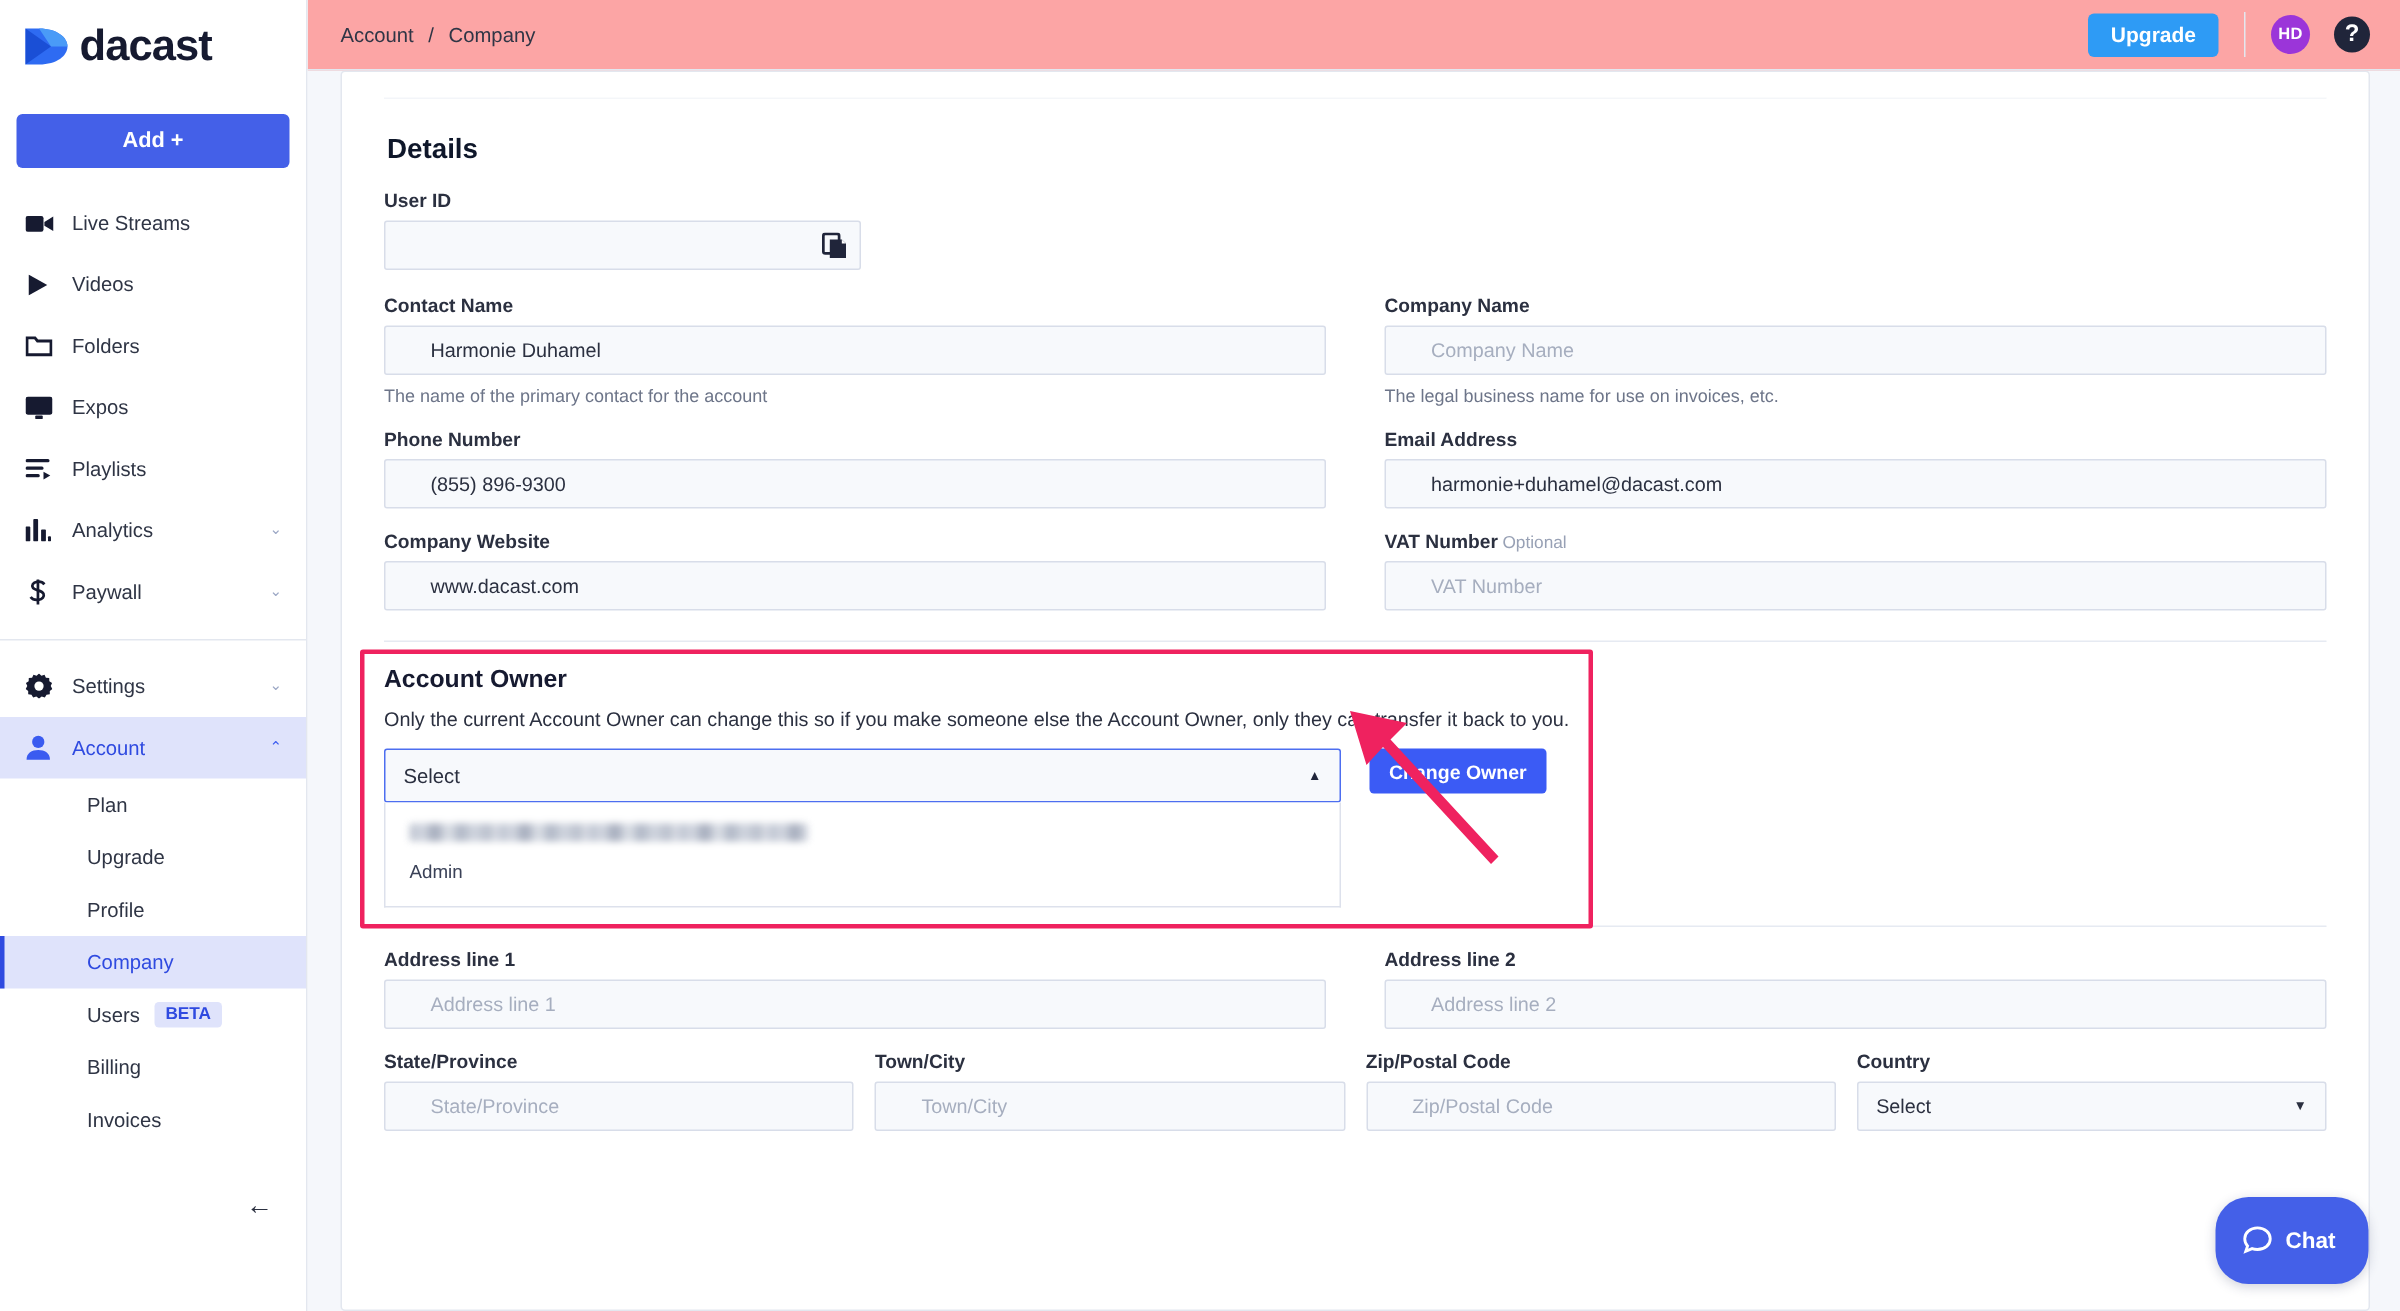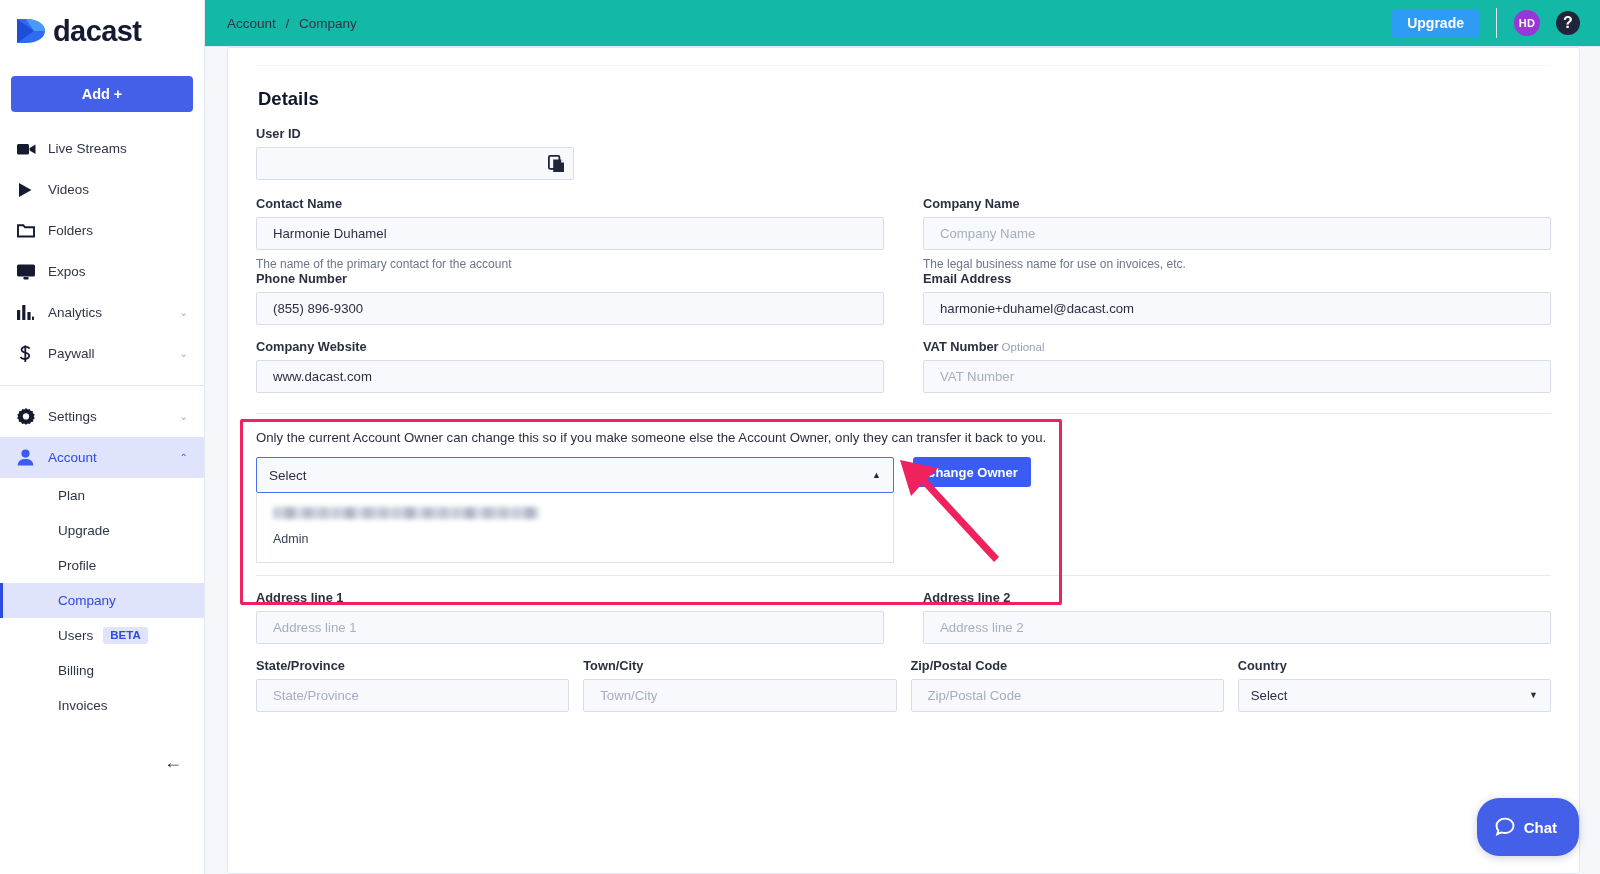--- a/index.html
+++ b/index.html
@@ -84,21 +84,21 @@
     height: 46px; display: flex; align-items: center;
     justify-content: flex-end; padding-right: 22px;
     margin-top: 16px;
   }
   .collapse-arrow { font-size: 18px; color: #2b3040; cursor: pointer; line-height:1; }
 
   
   .main { flex: 1 1 auto; display: flex; flex-direction: column;
           background: #f5f7fb; min-width: 0; }
   .topbar {
-    height: 47px; background: #14b8a6; border-bottom: 1px solid #e3e7ef;
+    height: 47px; background: #fca5a5; border-bottom: 1px solid #e3e7ef;
     display: flex; align-items: center; padding: 0 20px 0 22px;
     flex: 0 0 47px;
   }
   .crumb { font-size: 13.5px; color: #2f3545; }
   .crumb .sep { margin: 0 6px; color: #2f3545; }
   .topbar-right { margin-left: auto; display: flex; align-items: center; }
   .upgrade-btn {
     background: #2e9bf5; color: #fff; font-size: 14px; font-weight: 700;
     border: none; border-radius: 4px; height: 29px; padding: 0 15px;
     cursor: pointer; font-family: "Liberation Sans", sans-serif;
@@ -138,21 +138,21 @@
     margin: 22px 0 0 2px;
   }
   .lbl-field {
     font-size: 12.8px; font-weight: 700; color: #2b3040;
     margin-bottom: 6px;
   }
   .lbl-field .optional { font-weight: 400; color: #98a1b5; font-size: 11.5px; margin-left: 3px;}
   .inp {
     height: 33px; border: 1px solid #d8dde9; border-radius: 2px;
     background: #f7f9fc; font-size: 13.2px; color: #2b3040;
-    display: flex; align-items: center; padding: 0 16px;
+    display: flex; align-items: center; padding: 0 30px;
     width: 100%;
   }
   .inp.ph { color: #a6aebf; }
   .help-txt { font-size: 12px; color: #6d7589; margin-top: 7px; }
   .row2 { display: flex; gap: 39px; }
   .col { flex: 1 1 0; min-width: 0; }
   .row4 { display: flex; gap: 14px; }
   .field { margin-top: 0; }
   .copy-inp { position: relative; }
   .copy-ic {
@@ -272,20 +272,31 @@
       <div class="nav-item">
         <span class="ic">
           <svg width="18" height="16" viewBox="0 0 18 16" fill="currentColor">
             <rect x="0" y="0.5" width="18" height="12" rx="1.6"></rect>
             <rect x="6.5" y="13" width="5" height="2.4" rx="0.6"></rect>
           </svg>
         </span>
         <span class="lbl">Expos</span>
       </div>
 
+      <div class="nav-item">
+        <span class="ic">
+          <svg width="18" height="15" viewBox="0 0 18 15" fill="currentColor">
+            <rect x="0" y="1" width="16" height="2.1" rx="1"></rect>
+            <rect x="0" y="6" width="12" height="2.1" rx="1"></rect>
+            <rect x="0" y="11" width="9.5" height="2.1" rx="1"></rect>
+            <path d="M12 9.5 L16.5 12 L12 14.6 Z"></path>
+          </svg>
+        </span>
+        <span class="lbl">Playlists</span>
+      </div>
 
       <div class="nav-item">
         <span class="ic">
           <svg width="17" height="15" viewBox="0 0 17 15" fill="currentColor">
             <rect x="0" y="5" width="3.2" height="10" rx="0.6"></rect>
             <rect x="5.2" y="0" width="3.2" height="15" rx="0.6"></rect>
             <rect x="10.4" y="7" width="3.2" height="8" rx="0.6"></rect>
             <rect x="15" y="11.5" width="2" height="3.5" rx="0.6"></rect>
           </svg>
         </span>
@@ -402,21 +413,21 @@
             <div class="inp">Harmonie Duhamel</div>
             <div class="help-txt">The name of the primary contact for the account</div>
           </div>
           <div class="col">
             <div class="lbl-field">Company Name</div>
             <div class="inp ph">Company Name</div>
             <div class="help-txt">The legal business name for use on invoices, etc.</div>
           </div>
         </div>
 
-        <div class="row2" style="">
+        <div class="row2" style="margin-top:14px;">
           <div class="col">
             <div class="lbl-field">Phone Number</div>
             <div class="inp">(855) 896-9300</div>
           </div>
           <div class="col">
             <div class="lbl-field">Email Address</div>
             <div class="inp">harmonie+duhamel@dacast.com</div>
           </div>
         </div>
 
@@ -431,20 +442,21 @@
             </div>
             <div class="inp ph">VAT Number</div>
           </div>
         </div>
 
         <div class="hr" style="margin-top:20px;"></div>
 
         <div class="owner-wrap">
           <div class="annot-box"></div>
 
+          <div class="owner-title">Account Owner</div>
           <div class="owner-desc">Only the current Account Owner can change this so if you make someone else the Account Owner, only they can transfer it back to you.</div>
 
           <div class="owner-ctrl">
             <div class="select-wrap">
               <div class="select-box">
                 <span>Select</span>
                 <span class="caret">▲</span>
               </div>
               <div class="dropdown">
                 <div>

